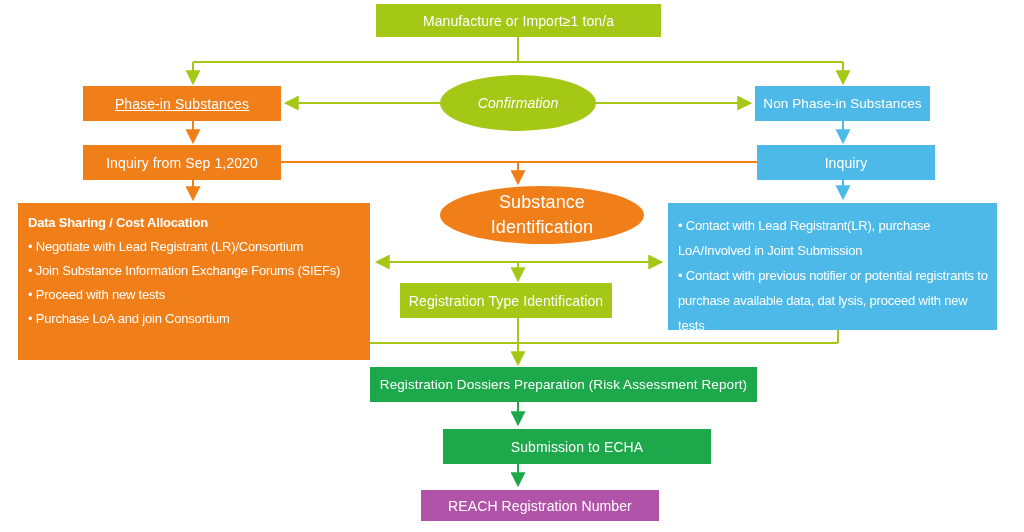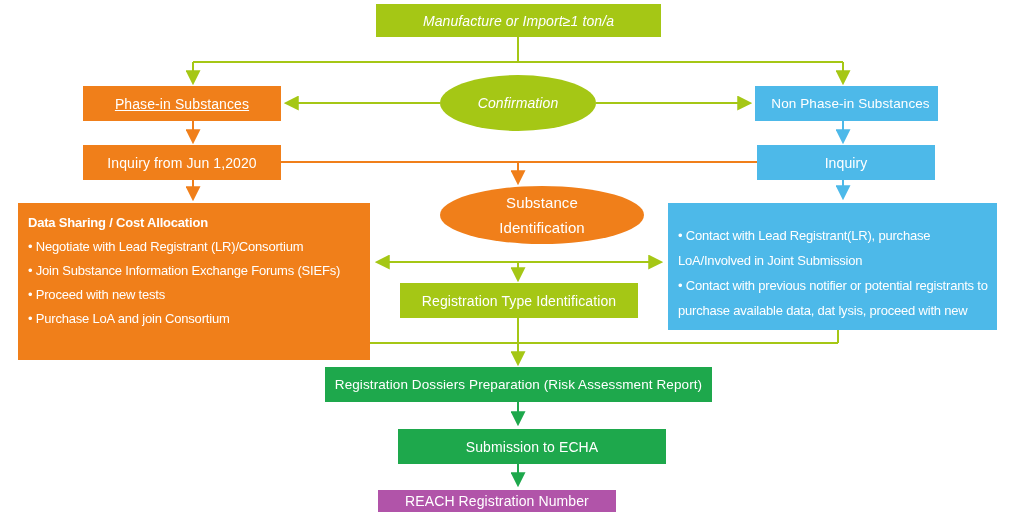--- a/index.html
+++ b/index.html
@@ -9,32 +9,32 @@
   }
   #wires{position:absolute;left:0;top:0;z-index:1;}
   .node{
     position:absolute;z-index:2;color:#ffffff;display:flex;align-items:center;justify-content:center;
     text-align:center;font-size:14px;letter-spacing:.1px;
   }
   .ellipse{border-radius:50%;}
   .bg-yg{background:var(--yellow-green);}
   .bg-o{background:var(--orange);}
   .bg-b{background:var(--blue);}
-  .bg-g{background:var(--green);}
+  .bg-g{background:var(--green);margin-left:45px;}
   .bg-p{background:var(--purple);}
   .bigbox{
     position:absolute;z-index:2;color:#ffffff;font-size:13px;letter-spacing:-0.2px;
     display:block;text-align:left;
   }
   .bigbox .inner{padding:8px 6px 0 10px;}
   .bigbox .line{line-height:24px;white-space:nowrap;}
   .bigbox .wrapline{line-height:25px;white-space:normal;}
   .bigbox .title{font-weight:bold;}
-  .ell-sub{line-height:25px;font-size:15px;padding:0 24px;}
-  .small-label{font-size:13.5px;padding-left:8px;}
+  .ell-sub{line-height:25px;font-size:18px;padding:0 24px;}
+  .small-label{font-size:13.5px;}
   
   .s-yg{stroke:var(--yellow-green);stroke-width:2;fill:none;}
   .s-o{stroke:var(--orange);stroke-width:2;fill:none;}
   .s-b{stroke:var(--blue);stroke-width:2;fill:none;}
   .s-g{stroke:var(--green);stroke-width:2;fill:none;}
   .f-yg{fill:var(--yellow-green);}
   .f-o{fill:var(--orange);}
   .f-b{fill:var(--blue);}
   .f-g{fill:var(--green);}
 </style>
@@ -74,52 +74,52 @@
     <path class="s-o" marker-end="url(#m-o)" d="M518,162 V183"></path>
     <path class="s-o" marker-end="url(#m-o)" d="M193,180 V199"></path>
 
     <path class="s-b" marker-end="url(#m-b)" d="M843,121 V142"></path>
     <path class="s-b" marker-end="url(#m-b)" d="M843,180 V198"></path>
 
     <path class="s-g" marker-end="url(#m-g)" d="M518,402 V424"></path>
     <path class="s-g" marker-end="url(#m-g)" d="M518,463 V485"></path>
   </svg>
 
-  <div class="node bg-yg" style="left:376px;top:4px;width:285px;height:33px;font-style:italic;">Manufacture or Import≥1 ton/a</div>
+  <div class="node bg-yg" style="left:376px;top:4px;width:285px;height:33px;">Manufacture or Import≥1 ton/a</div>
 
   <div class="node bg-o" style="left:83px;top:86px;width:198px;height:35px;text-decoration:underline;">Phase-in Substances</div>
 
   <div class="node ellipse bg-yg" style="left:440px;top:75px;width:156px;height:56px;font-style:italic;">Confirmation</div>
 
   <div class="node bg-b small-label" style="left:755px;top:86px;width:175px;height:35px;">Non Phase-in Substances</div>
 
-  <div class="node bg-o" style="left:83px;top:145px;width:198px;height:35px;">Inquiry from Jun 1,2020</div>
+  <div class="node bg-o" style="left:83px;top:145px;width:198px;height:35px;">Inquiry from Sep 1,2020</div>
 
   <div class="node bg-b" style="left:757px;top:145px;width:178px;height:35px;">Inquiry</div>
 
   <div class="node ellipse bg-o ell-sub" style="left:440px;top:186px;width:156px;height:58px;">Substance Identification</div>
 
   <div class="bigbox bg-o" style="left:18px;top:203px;width:352px;height:157px;">
     <div class="inner">
       <div class="line title">Data Sharing / Cost Allocation</div>
       <div class="line">• Negotiate with Lead Registrant (LR)/Consortium</div>
       <div class="line">• Join Substance Information Exchange Forums (SIEFs)</div>
       <div class="line">• Proceed with new tests</div>
       <div class="line">• Purchase LoA and join Consortium</div>
     </div>
   </div>
 
   <div class="bigbox bg-b" style="left:668px;top:203px;width:329px;height:127px;">
-    <div class="inner" style="padding-top:20px;">
+    <div class="inner" style="padding-top:10px;">
       <div class="wrapline">• Contact with Lead Registrant(LR), purchase LoA/Involved in Joint Submission</div>
       <div class="wrapline">• Contact with previous notifier or potential registrants to purchase available data, dat lysis, proceed with new tests</div>
     </div>
   </div>
 
-  <div class="node bg-yg" style="left:400px;top:283px;width:238px;height:35px;">Registration Type Identification</div>
+  <div class="node bg-yg" style="left:400px;top:283px;width:212px;height:35px;">Registration Type Identification</div>
 
   <div class="node bg-g" style="left:325px;top:367px;width:387px;height:35px;font-size:13.5px;">Registration Dossiers Preparation (Risk Assessment Report)</div>
 
   <div class="node bg-g" style="left:398px;top:429px;width:268px;height:35px;">Submission to ECHA</div>
 
-  <div class="node bg-p" style="left:378px;top:490px;width:238px;height:22px;">REACH Registration Number</div>
+  <div class="node bg-p" style="left:421px;top:490px;width:238px;height:31px;">REACH Registration Number</div>
 
 </div>
 
 </body></html>

